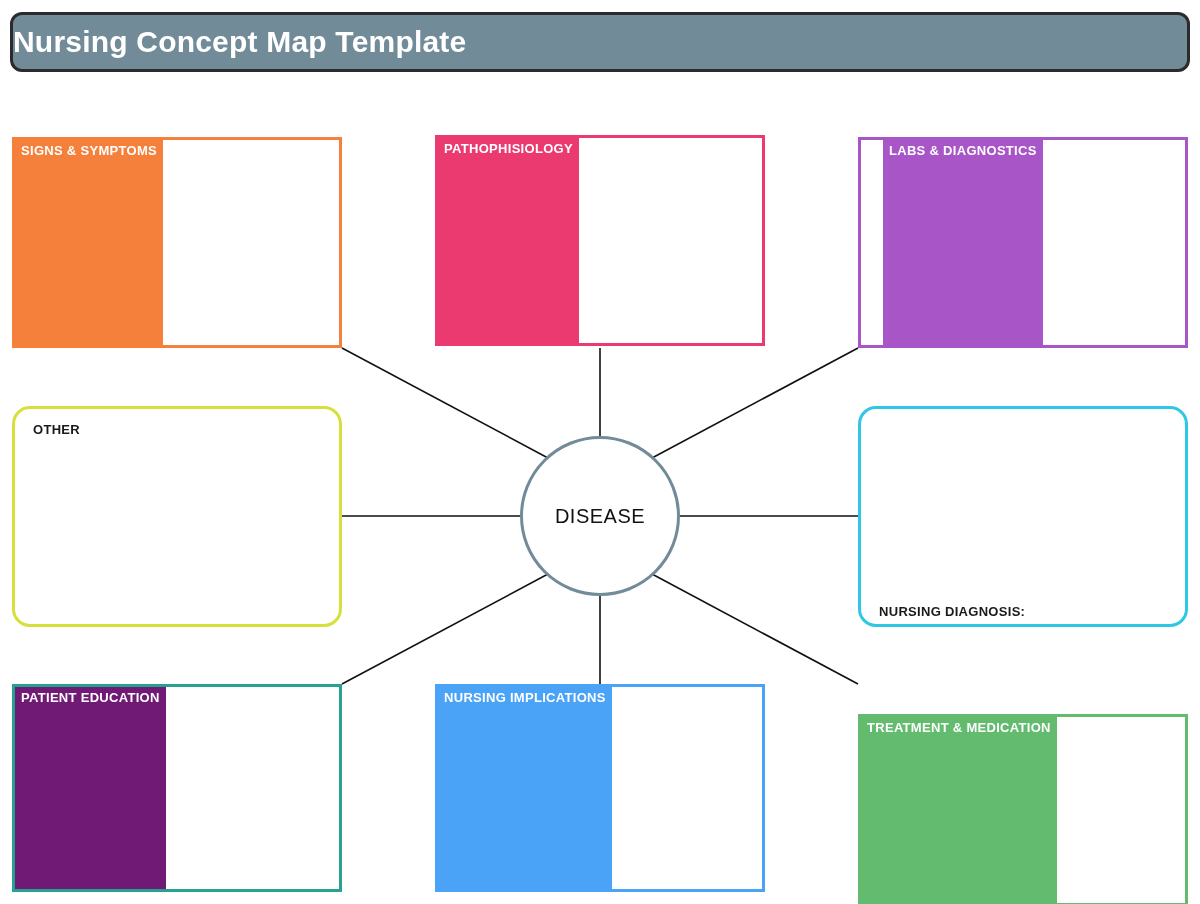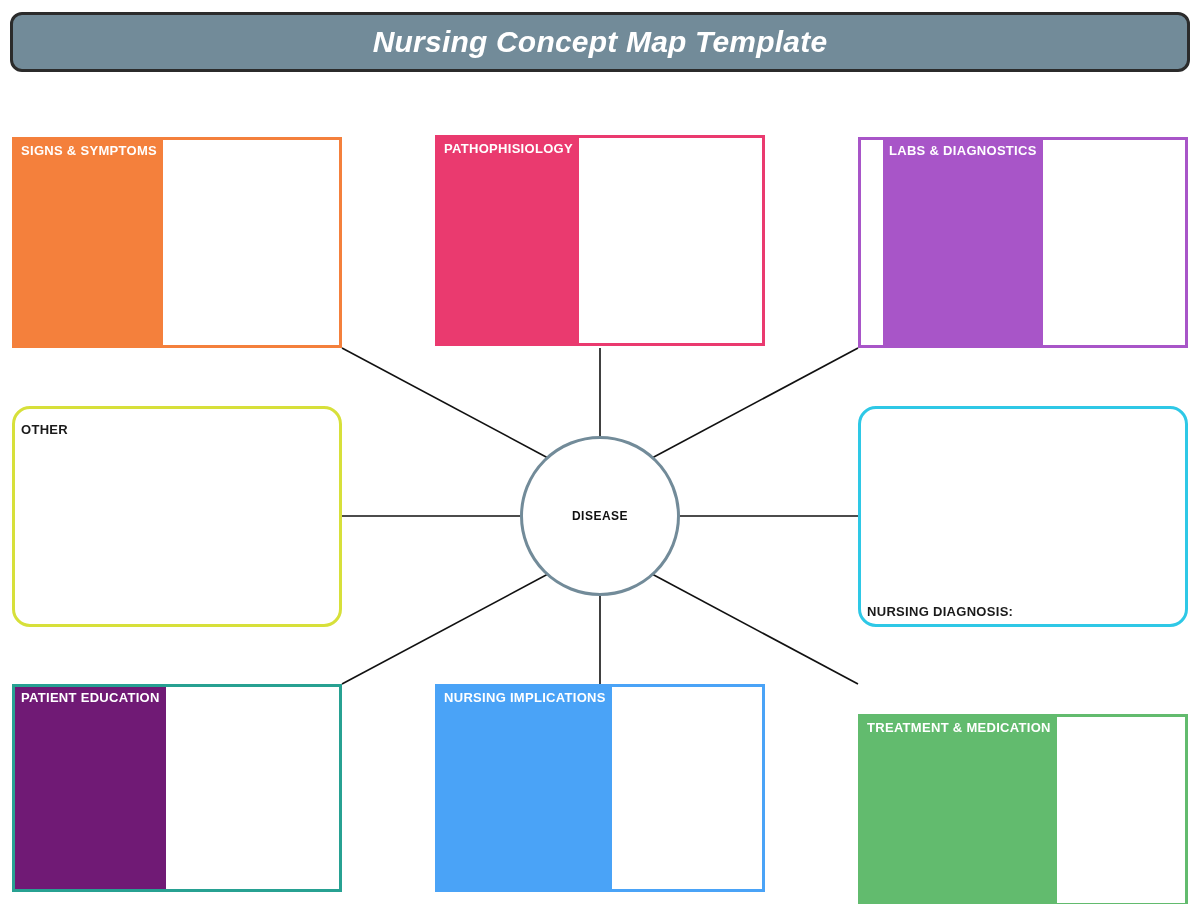--- a/index.html
+++ b/index.html
@@ -24,22 +24,20 @@
     left: 10px;
     top: 12px;
     width: 1180px;
     height: 60px;
     box-sizing: border-box;
     background: #728b99;
     border: 3px solid #2b2b2b;
     border-radius: 12px;
     display: flex;
     align-items: center;
-    justify-content: center;
-    font-style: italic;
   }
   .title-banner span {
     color: #ffffff;
     font-size: 30px;
     font-weight: bold;
     letter-spacing: 0.2px;
   }
 
   
   #lines {
@@ -70,42 +68,43 @@
   .node .body {
     flex: 1 1 auto;
   }
   
   .node.filled .hdr {
     color: #ffffff;
   }
   
   .node.plain {
     border-radius: 18px;
+    padding-left: 12px;
   }
   .node.plain .hdr {
     color: #1a1a1a;
     padding-top: 14px;
   }
 
   
   .center-circle {
     position: absolute;
     width: 160px;
     height: 160px;
     border-radius: 50%;
     background: #ffffff;
     border: 3px solid #728b99;
     display: flex;
     align-items: center;
     justify-content: center;
     box-sizing: border-box;
   }
   .center-circle span {
-    font-size: 12px;
-    font-weight: bold;
+    font-size: 20px;
+    font-weight: normal;
     color: #111111;
     letter-spacing: 0.5px;
   }
 </style>
 </head>
 <body>
 
 <div id="canvas">
 
   <div class="title-banner" style="background: rgb(114, 139, 153);">

